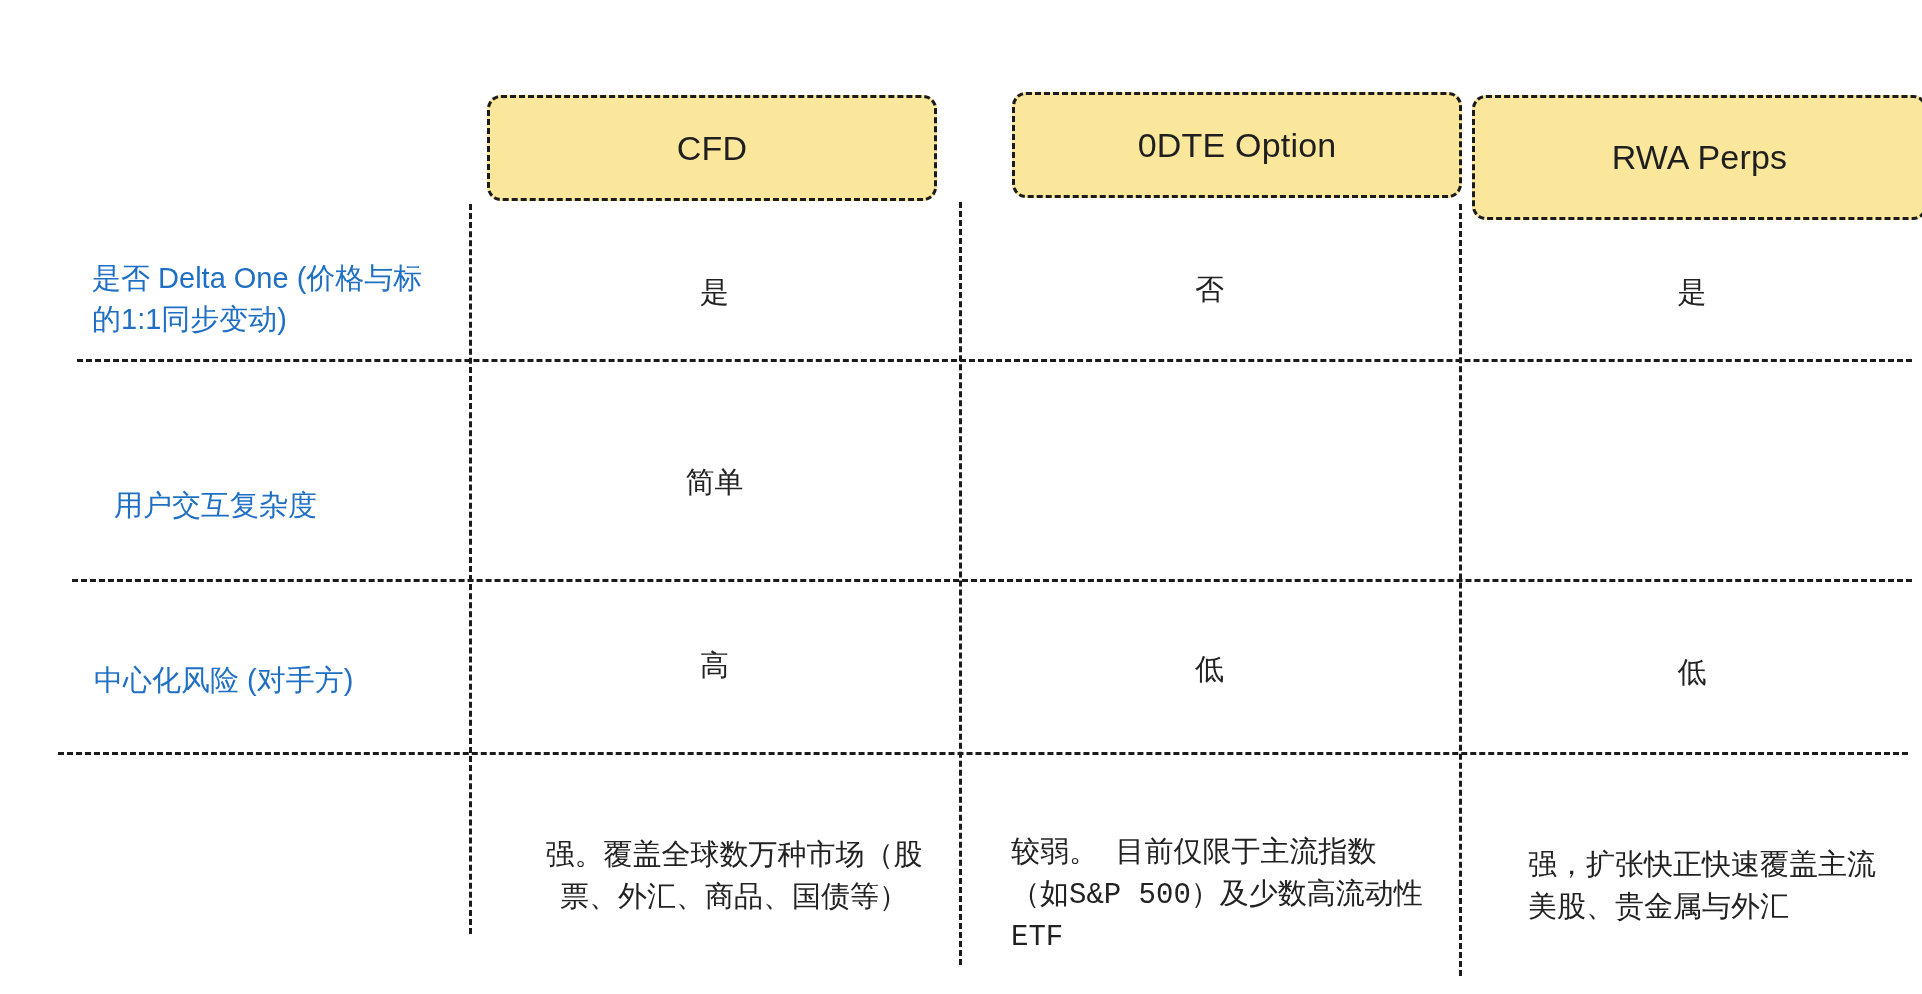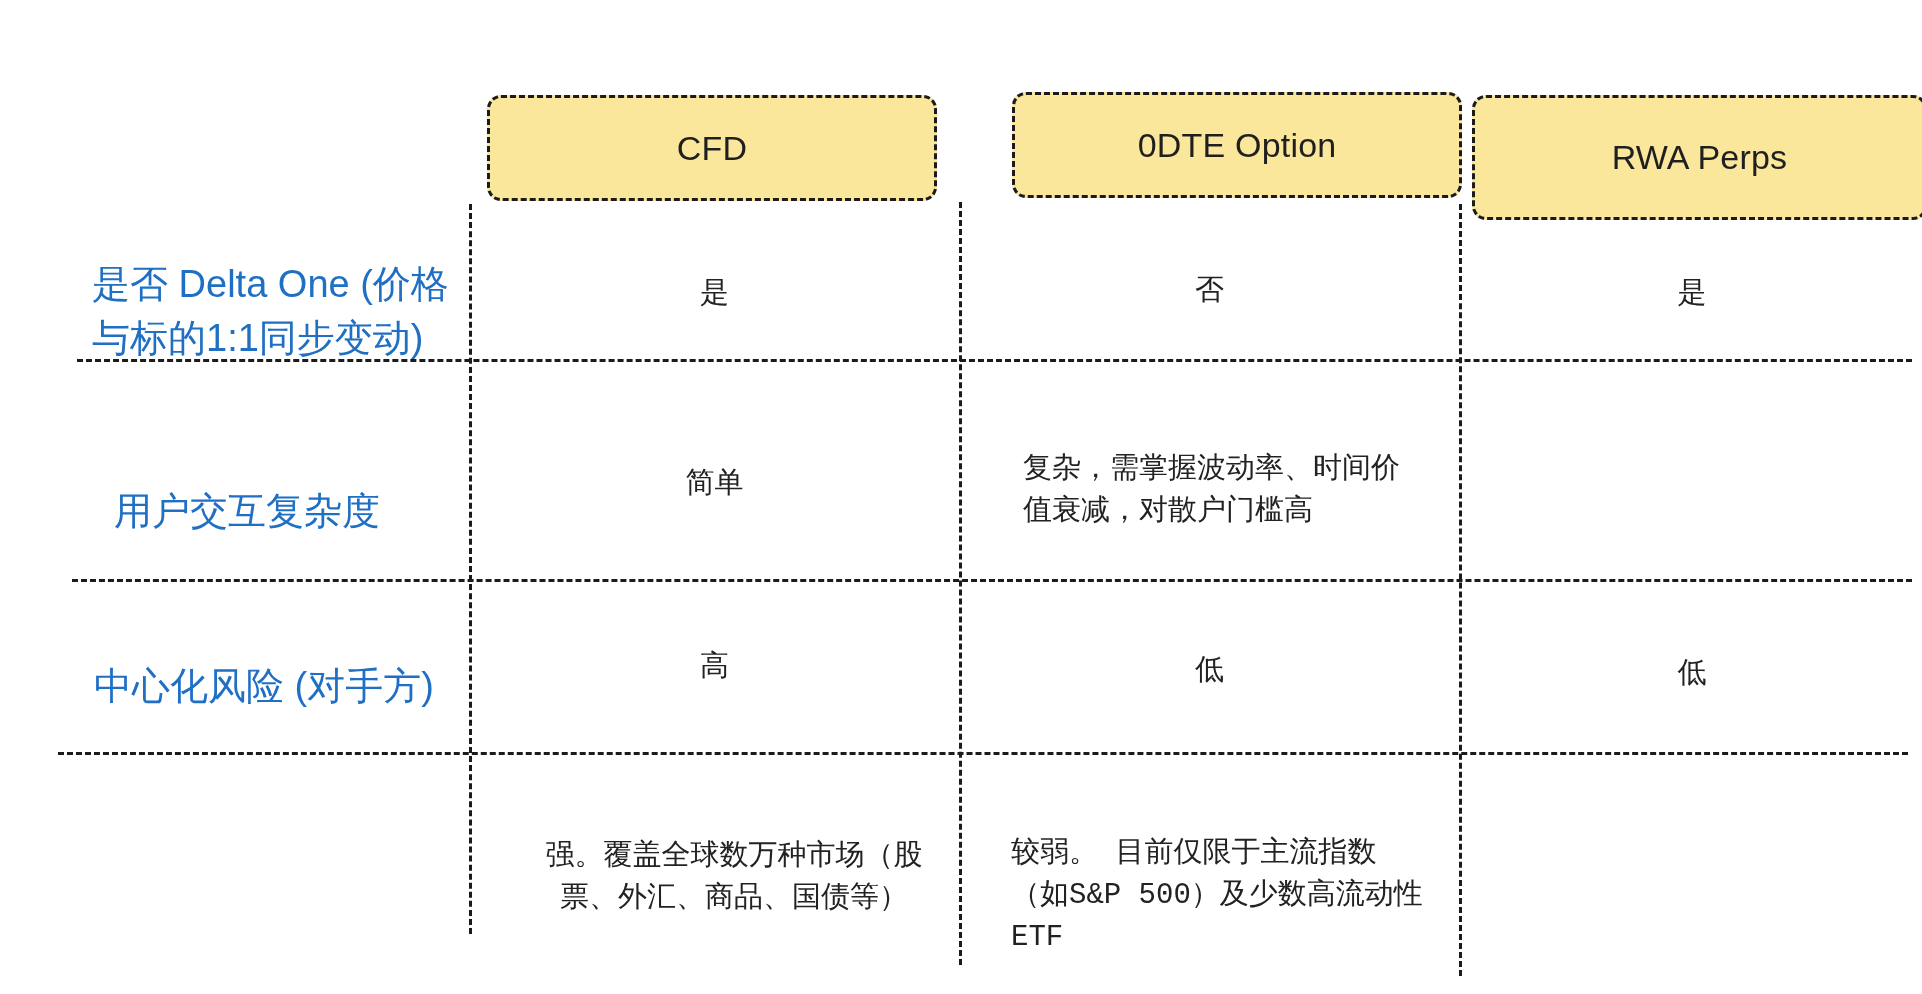--- a/index.html
+++ b/index.html
@@ -47,21 +47,21 @@
   .vline {
     position: absolute;
     width: 0;
     border-left: 3px dashed #1b1b1b;
   }
 
   
   .row-label {
     position: absolute;
     color: #1f6fc4;
-    font-size: 38px;
+    font-size: 29px;
     line-height: 1.42;
     font-weight: 400;
     width: 390px;
     left: 44px;
   }
 
   
   .cell {
     position: absolute;
     color: #222222;
@@ -101,23 +101,23 @@
   <div class="vline" style="left:927px; top:170px; height:763px;"></div>
   <div class="vline" style="left:1427px; top:172px; height:772px;"></div>
 
   <div class="row-label" style="top:210px;">是否 Delta One (价格与标的1:1同步变动)</div>
   <div class="cell center" style="left:440px; top:235px; width:485px; height:50px;">是</div>
   <div class="cell center" style="left:930px; top:232px; width:495px; height:50px;">否</div>
   <div class="cell center" style="left:1430px; top:235px; width:460px; height:50px;">是</div>
 
   <div class="row-label" style="top:437px; left:66px;">用户交互复杂度</div>
   <div class="cell center" style="left:440px; top:425px; width:485px; height:50px;">简单</div>
-  <div class="cell left" style="left:975px; top:398px; width:430px;">复杂，需掌握波动率、时间价值衰减，对散户门槛高</div>
 
   <div class="row-label" style="top:612px; left:46px;">中心化风险 (对手方)</div>
   <div class="cell center" style="left:440px; top:608px; width:485px; height:50px;">高</div>
   <div class="cell center" style="left:930px; top:612px; width:495px; height:50px;">低</div>
   <div class="cell center" style="left:1430px; top:615px; width:460px; height:50px;">低</div>
 
   <div class="cell left" style="left:487px; top:785px; width:430px;text-align:center;">强。覆盖全球数万种市场（股票、外汇、商品、国债等）</div>
   <div class="cell left" style="left:963px; top:785px; width:450px;font-family:Liberation Mono, monospace;">较弱。 目前仅限于主流指数（如S&amp;P 500）及少数高流动性ETF</div>
+  <div class="cell left" style="left:1480px; top:795px; width:400px;">强，扩张快正快速覆盖主流美股、贵金属与外汇</div>
 
 </div>
 
 </body></html>

